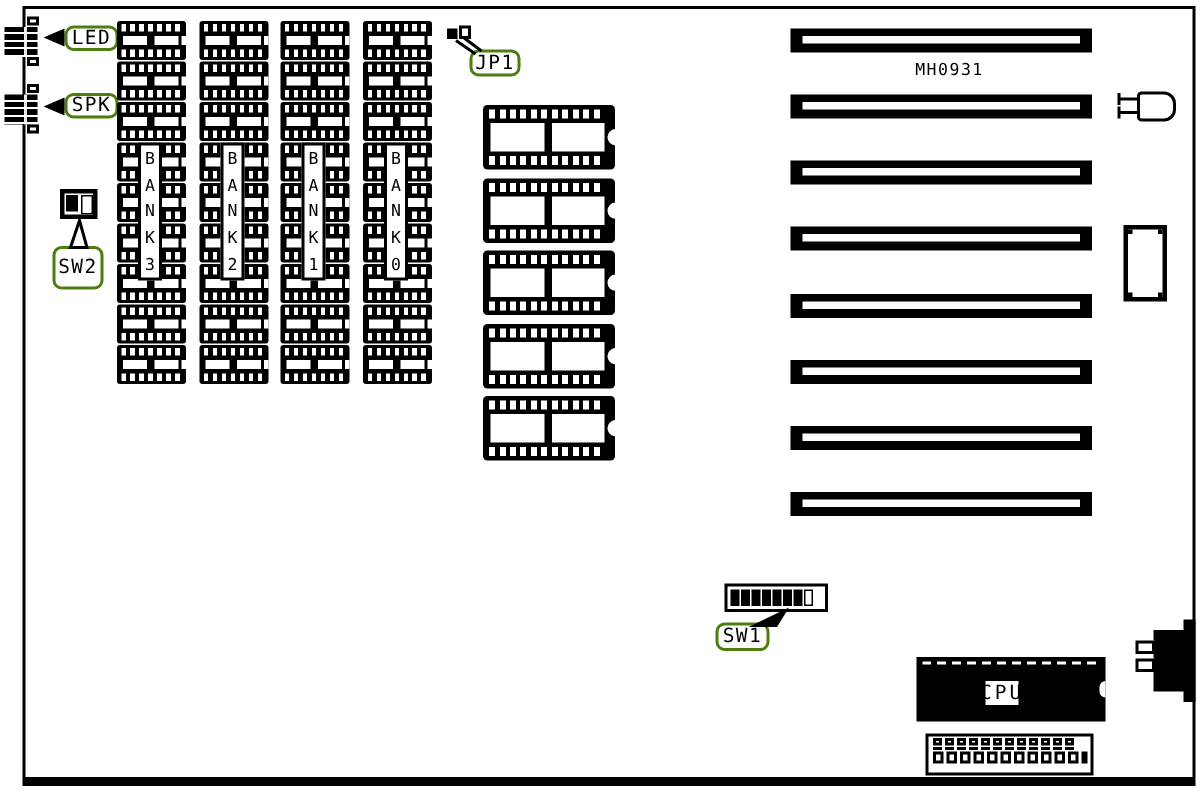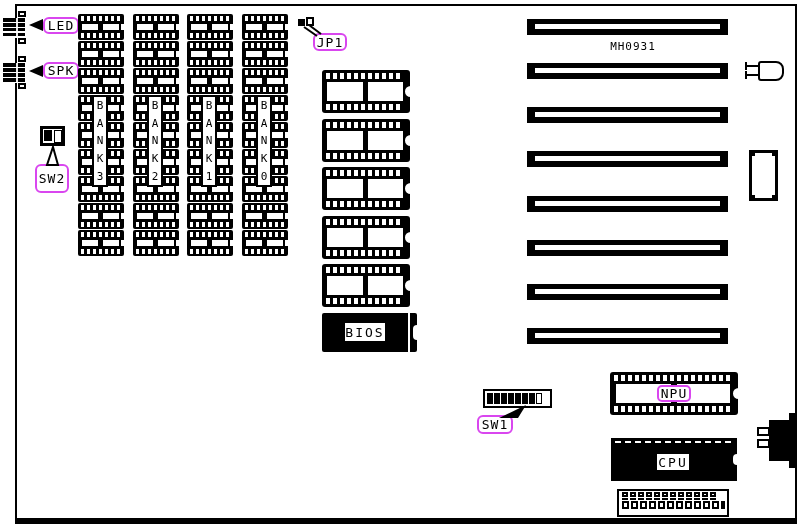--- a/index.html
+++ b/index.html
@@ -8,21 +8,21 @@
   .abs{position:absolute;}
   
   #outline{left:15px;top:4px;width:782px;height:520px;box-sizing:border-box;
            border:2px solid #000;border-bottom:6px solid #000;}
   
   .lconn-block{width:22px;height:20px;background:
       repeating-linear-gradient(180deg,#000 0 3.5px,#fff 3.5px 5px);}
   .lconn-slit{position:absolute;left:13px;top:0;width:2px;height:100%;background:#fff;opacity:.9;}
   .lconn-tab{width:8px;height:6px;background:#fff;border:2px solid #000;box-sizing:border-box;}
   
-  .callout{box-sizing:border-box;background:#fff;border:2px solid #d946ef;border-radius:6px;
+  .callout{box-sizing:border-box;background:#fff;border:2px solid #4d7c0f;border-radius:6px;
            display:flex;align-items:center;justify-content:center;
            font-size:13px;letter-spacing:1px;}
   
   #sw2-box{left:40px;top:126px;width:25px;height:20px;box-sizing:border-box;
            border:3px solid #000;background:#fff;}
   #sw2-on{position:absolute;left:1px;top:1px;width:8px;height:11px;background:#000;}
   #sw2-off{position:absolute;left:11px;top:1px;width:6px;height:11px;border:1px solid #000;background:#fff;}
   
   .chip{position:relative;width:46px;height:26px;background:#000;border-radius:2px;margin-bottom:1px;}
   .chip .pins{position:absolute;left:3px;right:3px;height:5px;
@@ -441,27 +441,20 @@
       </div>
       <div class="abs socket" style="left:322px;top:264px;width:88px;height:43px;">
         <div class="pins pins-t"></div>
         <div class="cell" style="left:5px;width:36px;"></div>
         <div class="cell" style="left:46px;width:35px;"></div>
         <div class="pins pins-b"></div>
         <div class="snotch"></div>
       </div>
     </div>
 
-  <div id="bios" class="abs">
-    <div class="slit-v"></div>
-    <div class="rnotch" style="top:12px;height:15px;"></div>
-    <div class="chip-label abs" style="left:23px;top:10px;width:40px;height:18px;">
-      <span>BIOS</span>
-    </div>
-  </div>
 
   <div id="slots">
       <div class="abs slot" style="top:19px;">
         <i></i>
       </div>
       <div class="abs slot" style="top:63px;">
         <i></i>
       </div>
       <div class="abs slot" style="top:107px;">
         <i></i>
@@ -507,35 +500,25 @@
       <div class="sw1-seg"></div>
       <div class="sw1-seg"></div>
       <div class="sw1-seg"></div>
       <div class="sw1-seg"></div>
       <div class="sw1-seg open"></div>
     </div>
   <div class="abs callout" style="left:477px;top:415px;width:36px;height:19px;">
     <span>SW1</span>
   </div>
 
-  <div class="abs socket" style="left:610px;top:372px;width:128px;height:43px;">
-    <div class="pins pins-t"></div>
-    <div class="cell" style="left:6px;width:55px;"></div>
-    <div class="cell" style="left:67px;width:53px;"></div>
-    <div class="pins pins-b"></div>
-    <div class="snotch"></div>
-    <div class="abs callout" style="left:47px;top:13px;width:34px;height:17px;border-radius:5px;">
-      <span>NPU</span>
-    </div>
-  </div>
 
   <div id="cpu" class="abs">
     <div id="cpu-dash"></div>
     <div class="rnotch"></div>
-    <div class="chip-label abs" style="left:46px;top:16px;width:32px;height:16px;">
+    <div class="chip-label abs" style="left:46px;top:16px;width:22px;height:16px;">
       <span>CPU</span>
     </div>
   </div>
 
   <div class="abs pwr" style="left:789px;top:413px;width:8px;height:55px;"></div>
   <div class="abs pwr" style="left:769px;top:420px;width:21px;height:41px;"></div>
   <div class="abs pwr-pin" style="left:757px;top:427px;"></div>
   <div class="abs pwr-pin" style="left:757px;top:439px;"></div>
 
   <div id="bconn" class="abs">

